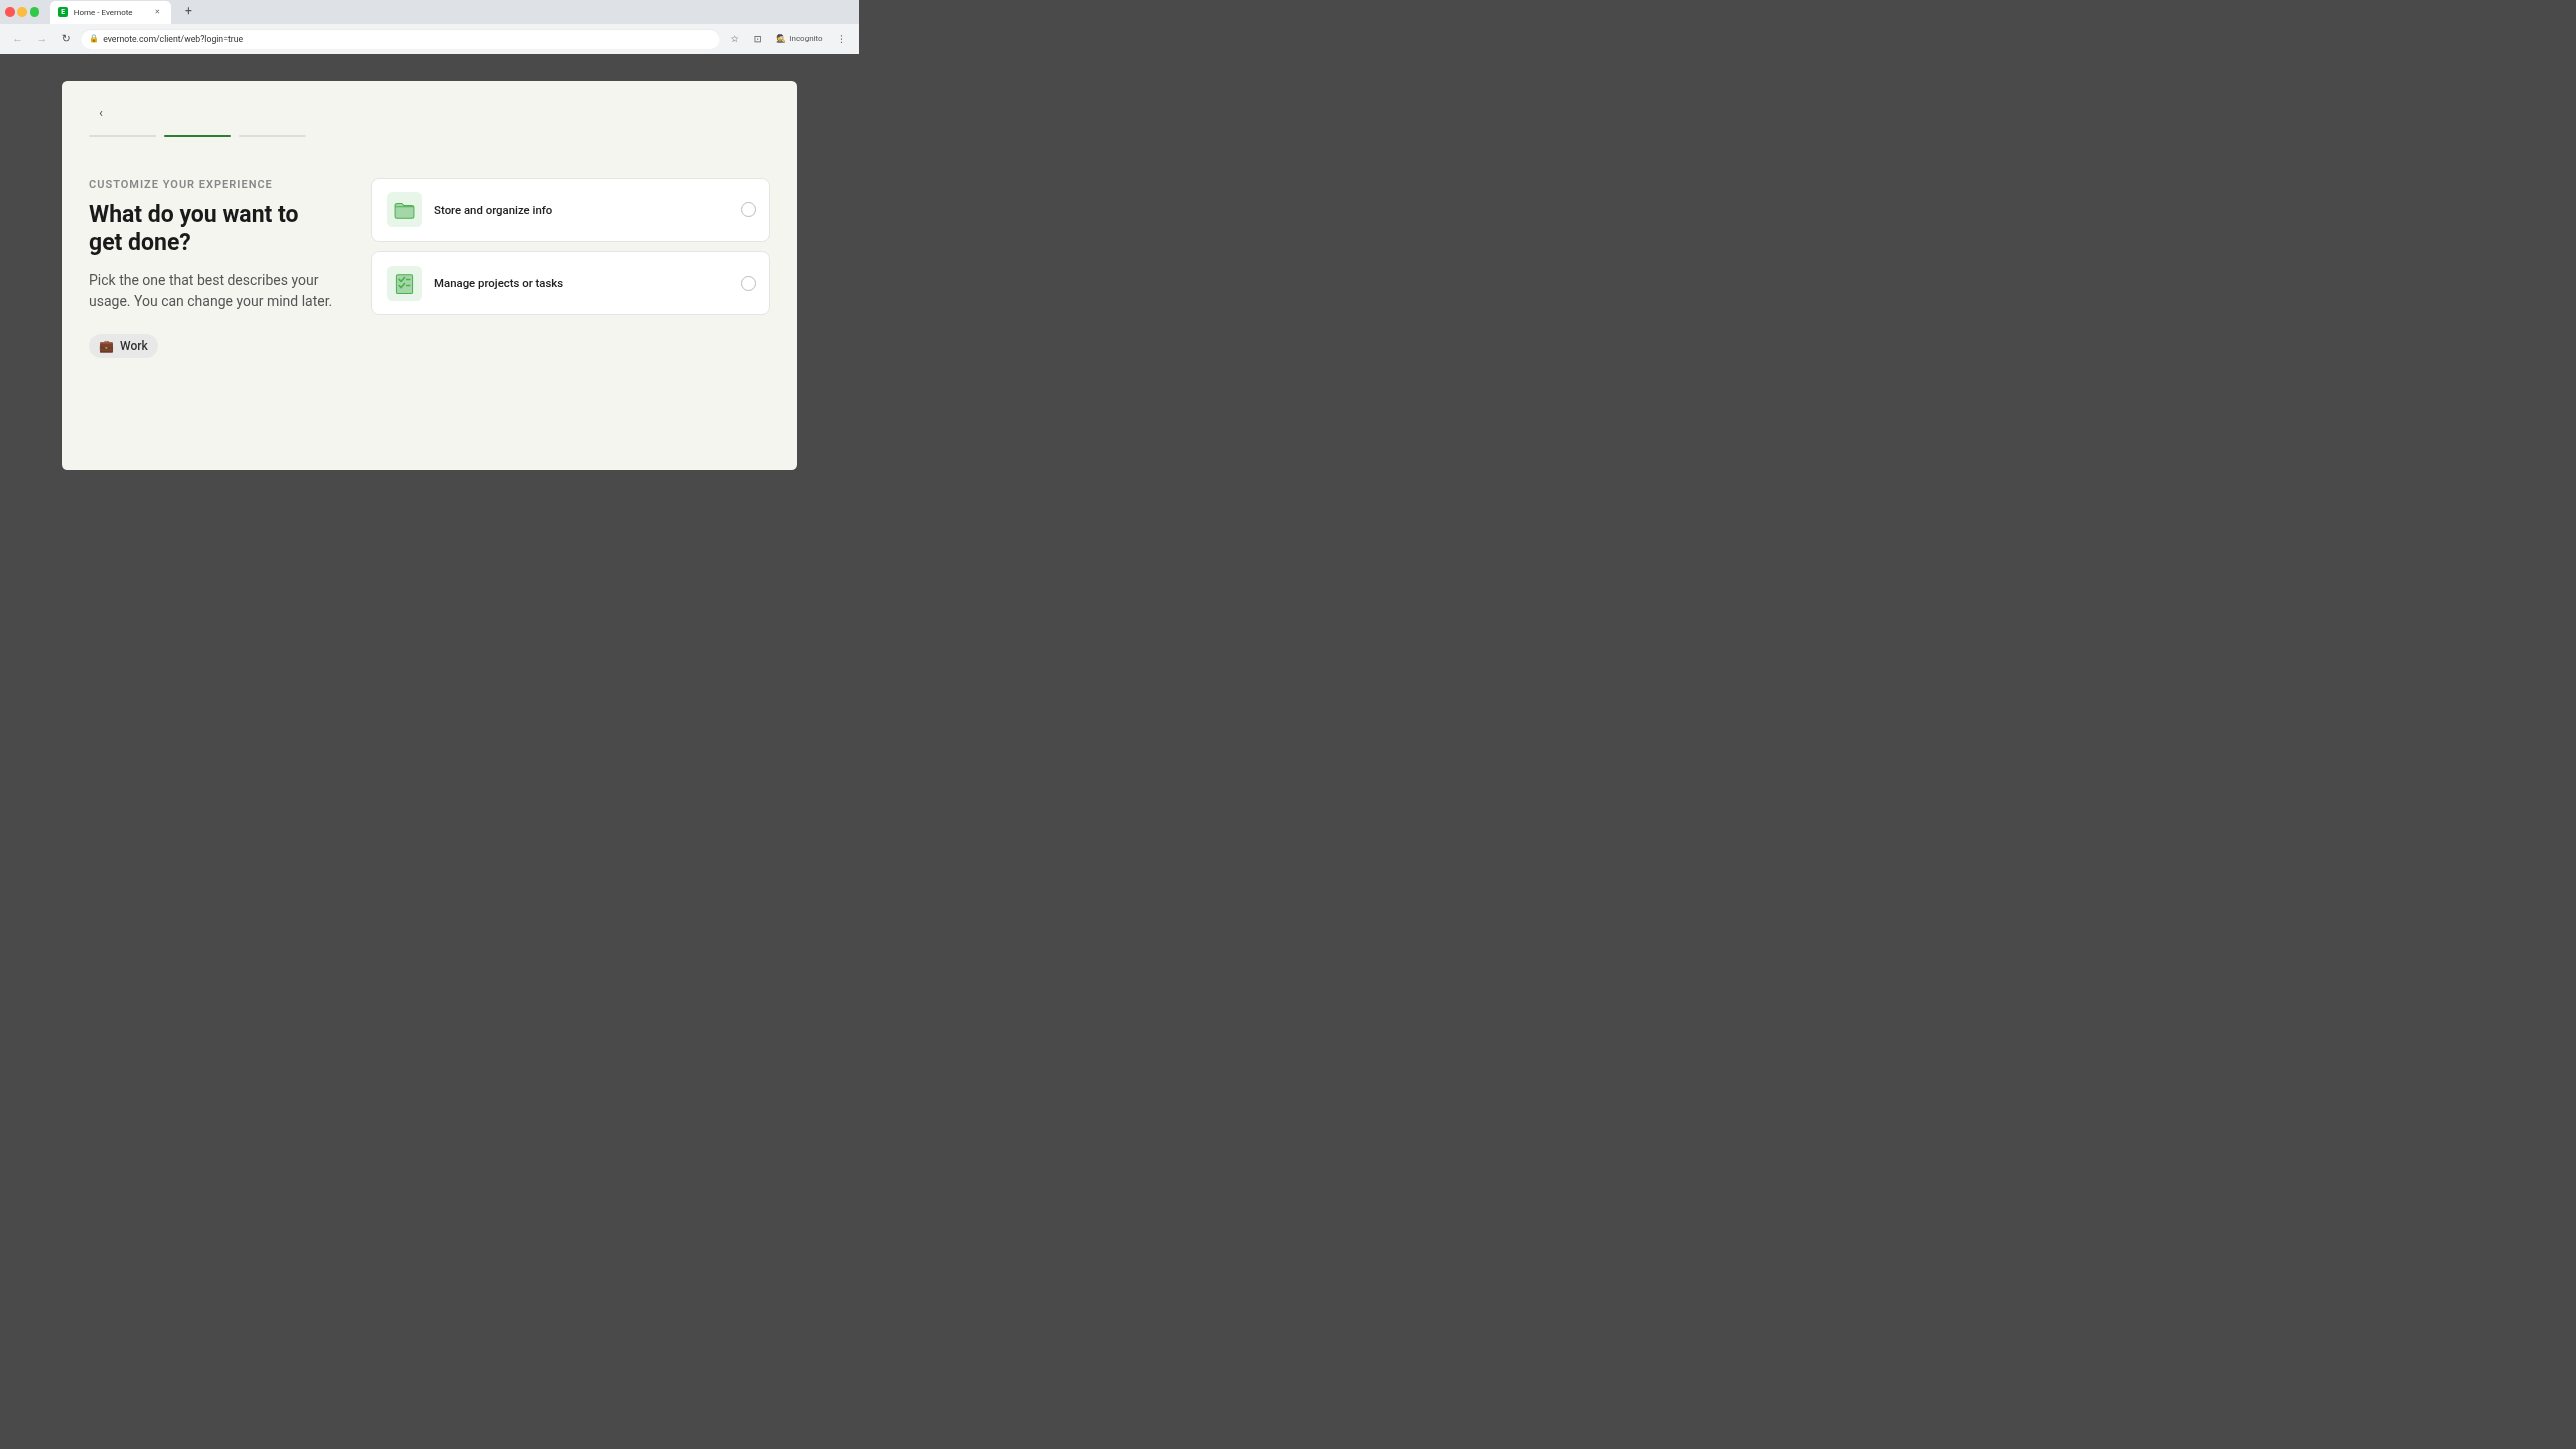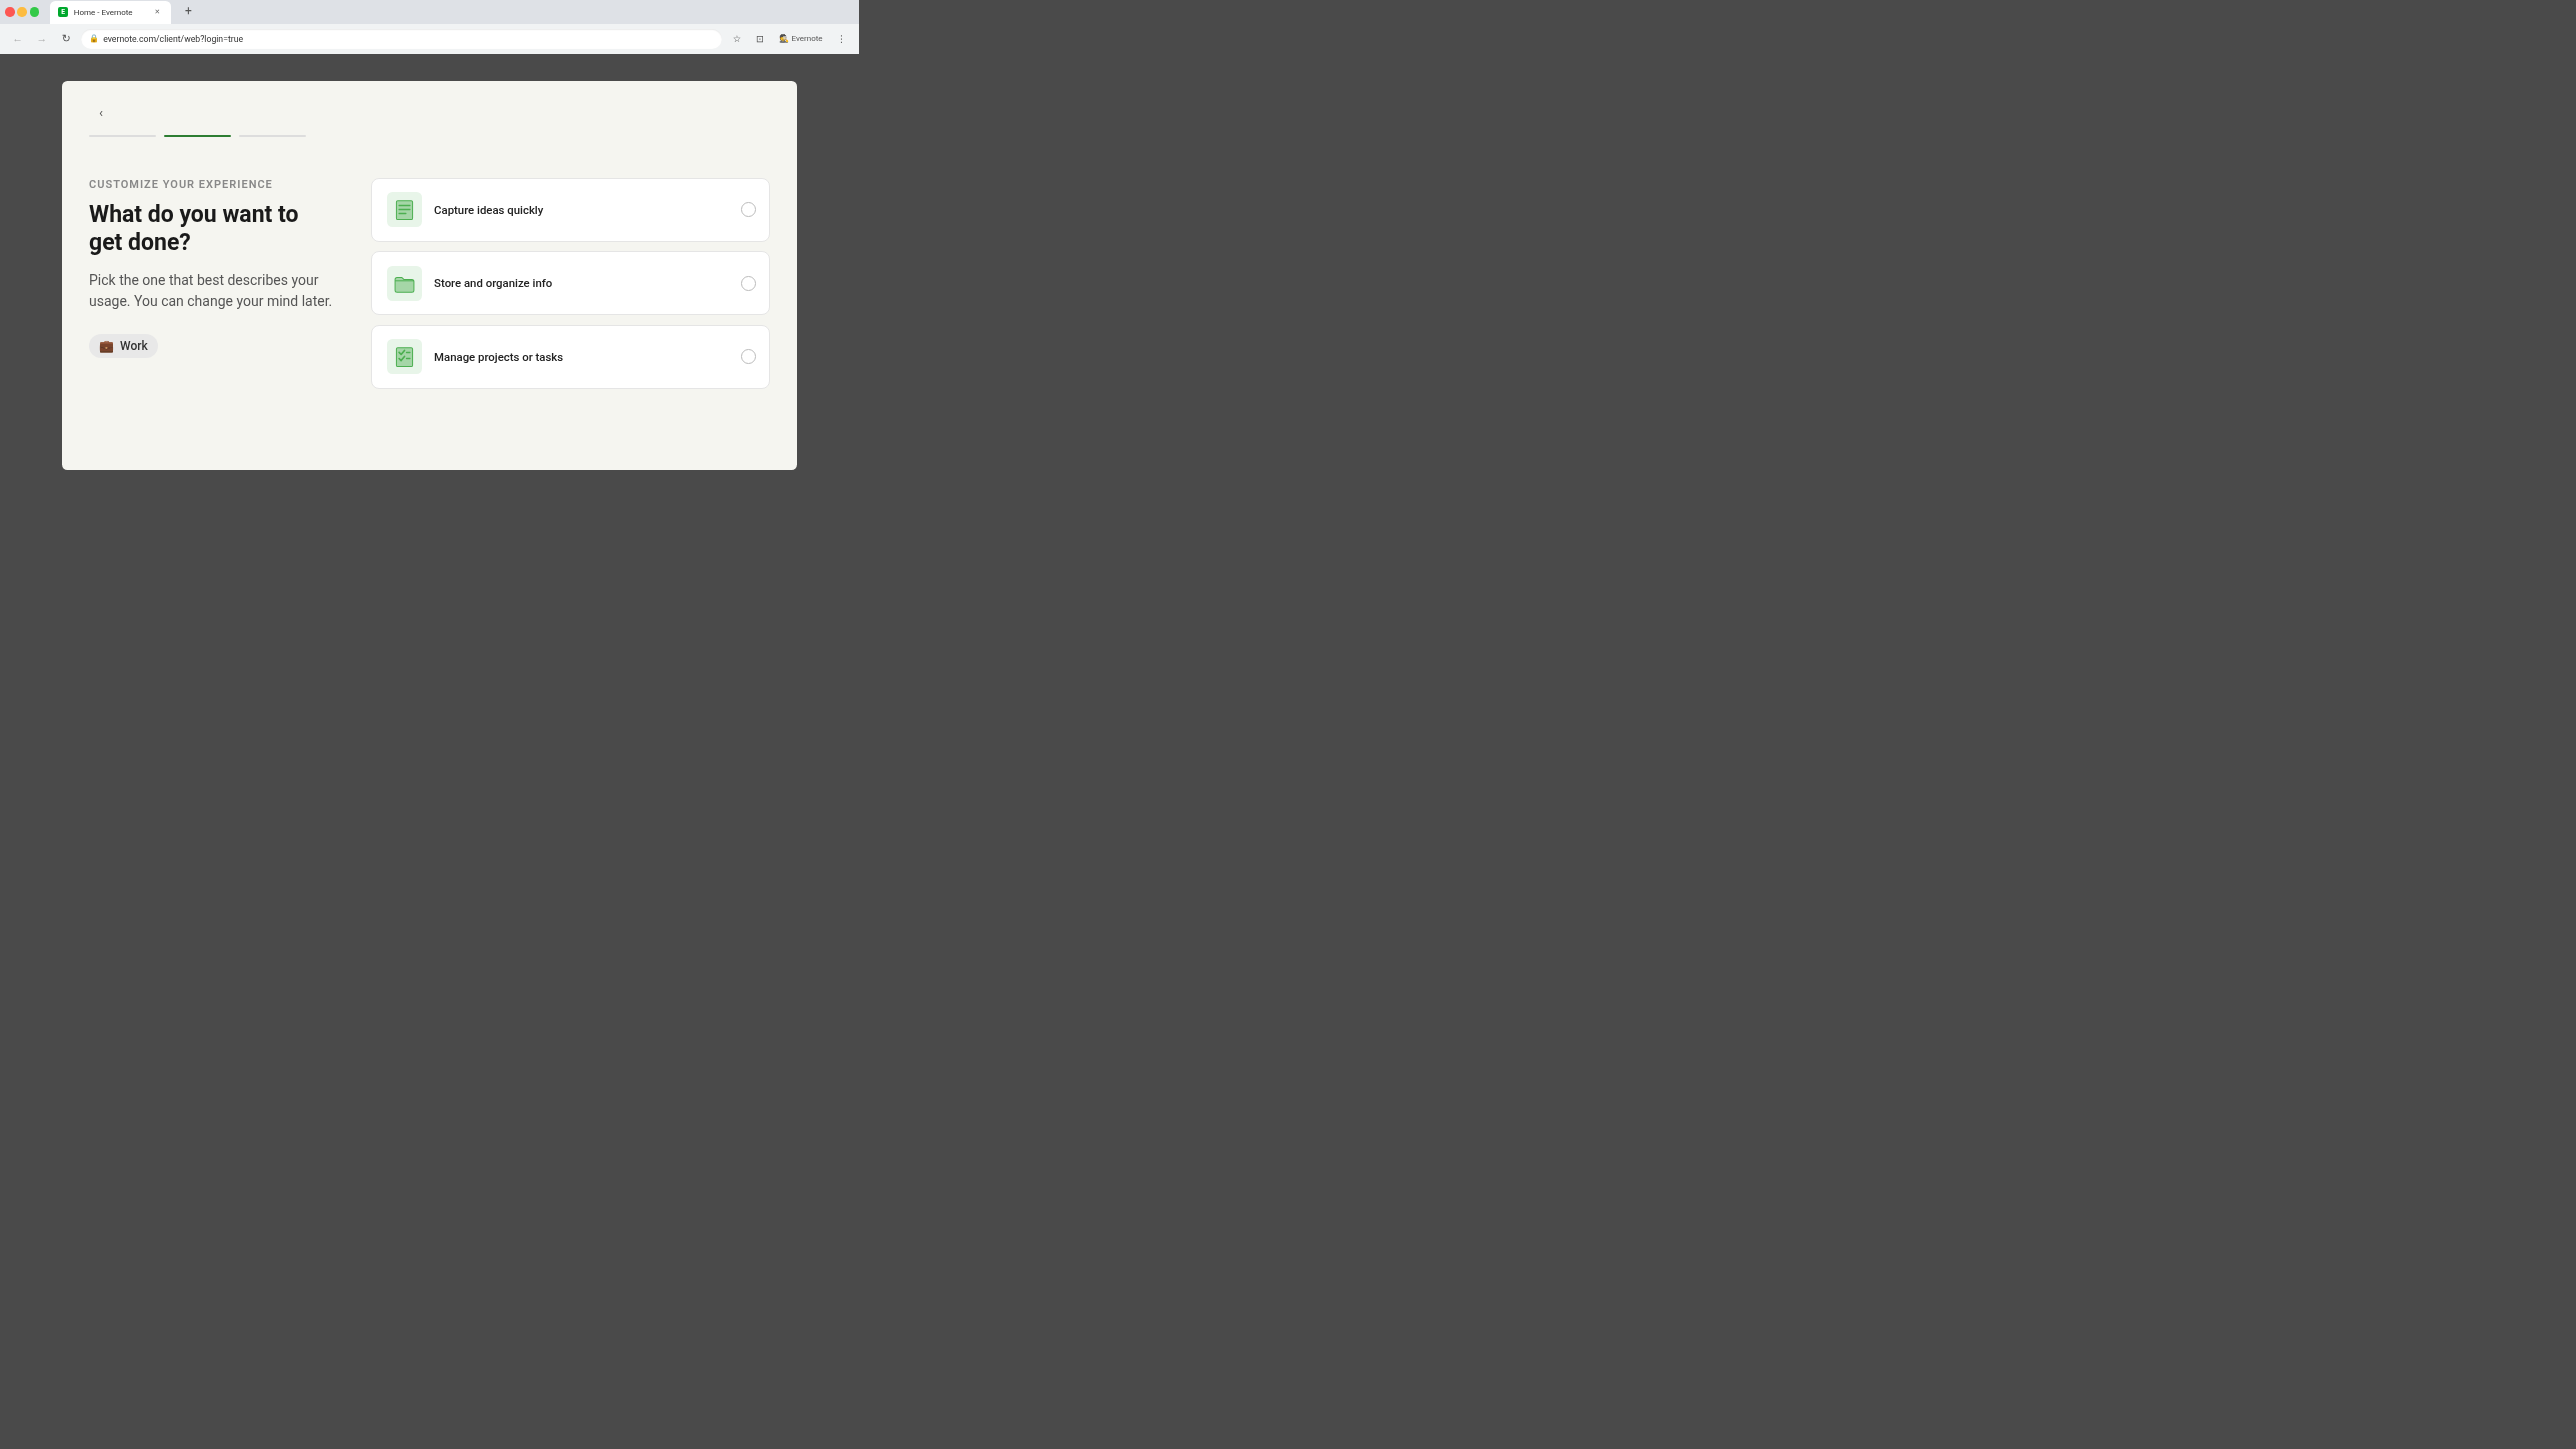--- a/index.html
+++ b/index.html
@@ -379,21 +379,21 @@
     <div class="nav-btn">↻</div>
     <div class="address-bar">
       <span class="address-icon">🔒</span>
       <span>evernote.com/client/web?login=true</span>
     </div>
     <div class="omnibar-right">
       <div class="omnibar-icon">☆</div>
       <div class="omnibar-icon">⊡</div>
       <div class="incognito-badge">
         <span>🕵️</span>
-        <span>Evernote</span>
+        <span>Incognito</span>
       </div>
       <div class="omnibar-icon">⋮</div>
     </div>
   </div>
 </div>
 
 <div class="page-content">
   <div class="modal-content">
 
     <div class="back-button">‹</div>
@@ -414,33 +414,20 @@
         </div>
         <p class="sub-text">Pick the one that best describes your usage. You can change your mind later.</p>
         <div class="work-badge">
           <span class="work-badge-icon">💼</span>
           <span class="work-badge-text">Work</span>
         </div>
       </div>
 
       <div class="right-panel">
 
-        <div class="option-card">
-          <div class="option-icon">
-            <svg width="35" height="35" viewBox="0 0 52 52" fill="none" xmlns="http://www.w3.org/2000/svg">
-              <rect width="52" height="52" rx="8" fill="#e8f5e9"></rect>
-              <rect x="14" y="13" width="24" height="28" rx="2" fill="#a5d6a7" stroke="#4caf50" stroke-width="1.5"></rect>
-              <line x1="18" y1="20" x2="34" y2="20" stroke="#4caf50" stroke-width="2" stroke-linecap="round"></line>
-              <line x1="18" y1="26" x2="34" y2="26" stroke="#4caf50" stroke-width="2" stroke-linecap="round"></line>
-              <line x1="18" y1="32" x2="28" y2="32" stroke="#4caf50" stroke-width="2" stroke-linecap="round"></line>
-            </svg>
-          </div>
-          <span class="option-label">Capture ideas quickly</span>
-          <div class="option-radio"></div>
-        </div>
 
         <div class="option-card">
           <div class="option-icon">
             <svg width="35" height="35" viewBox="0 0 52 52" fill="none" xmlns="http://www.w3.org/2000/svg">
               <rect width="52" height="52" rx="8" fill="#e8f5e9"></rect>
 
               <path d="M12 20 Q12 17 15 17 L22 17 L25 20 L37 20 Q40 20 40 23 L40 36 Q40 39 37 39 L15 39 Q12 39 12 36 Z" fill="#a5d6a7" stroke="#4caf50" stroke-width="1.5"></path>
               <path d="M12 22 L40 22" stroke="#4caf50" stroke-width="1.5"></path>
             </svg>
           </div>

